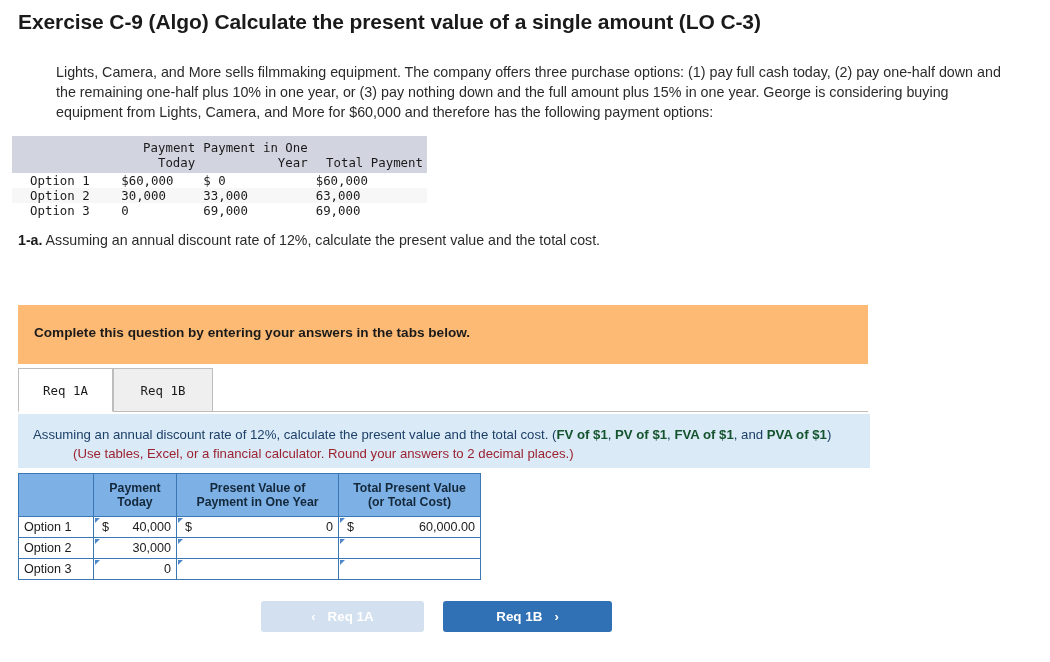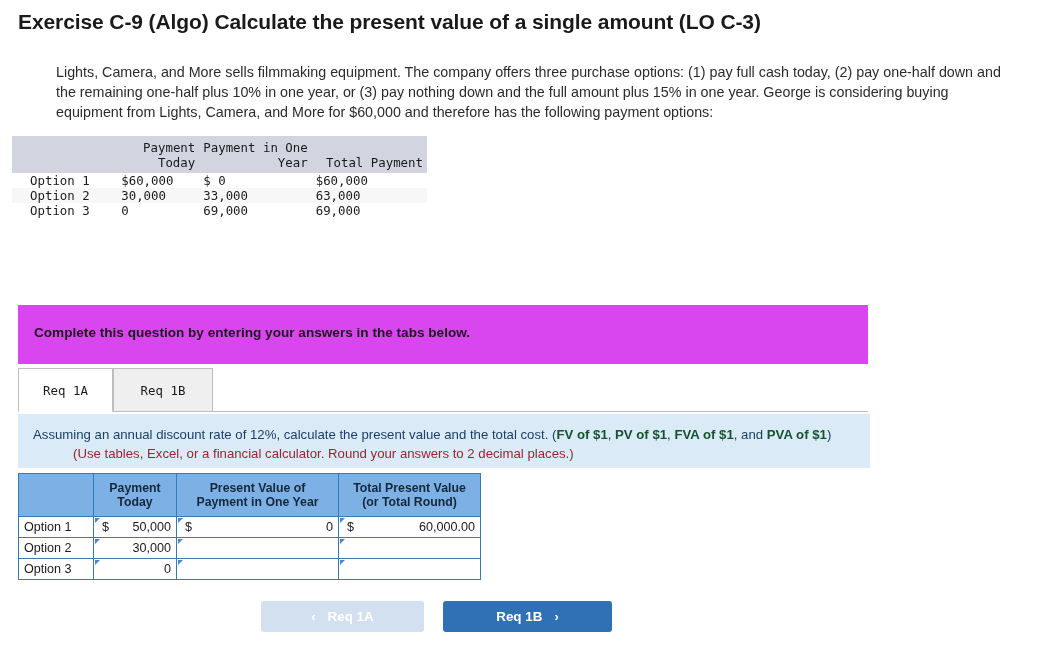--- a/index.html
+++ b/index.html
@@ -91,21 +91,21 @@
   .required .req-head { font-weight: bold; color: #1a1a1a; }
   .required .req-tag { font-weight: bold; color: #1a1a1a; }
 
   
   .gray-banner {
     position: absolute;
     left: 18px;
     top: 305px;
     width: 850px;
     height: 59px;
-    background: #d946ef;
+    background: #fdba74;
     box-sizing: border-box;
   }
   .gray-banner-text {
     position: absolute;
     left: 16px;
     top: 20px;
     font-size: 13.6px;
     font-weight: bold;
     color: #1a1a1a;
   }
@@ -319,20 +319,21 @@
     <tr>
       <td class="rowlabel">Option 3</td>
       <td>0</td>
       <td>69,000</td>
       <td>69,000</td>
     </tr>
   </tbody>
 </table>
 
 <div class="required">
+  <div><span class="req-tag">1-a.</span><span> Assuming an annual discount rate of 12%, calculate the present value and the total cost.</span></div>
 </div>
 
 <div class="gray-banner">
   <div class="gray-banner-text">Complete this question by entering your answers in the tabs below.</div>
 </div>
 
 <div class="tabs">
   <div class="tab active">
     <span>Req 1A</span>
   </div>
@@ -359,32 +360,32 @@
       <th>
         <span>Payment</span><br>
         <span>Today</span>
       </th>
       <th>
         <span>Present Value of</span><br>
         <span>Payment in One Year</span>
       </th>
       <th>
         <span>Total Present Value</span><br>
-        <span>(or Total Round)</span>
+        <span>(or Total Cost)</span>
       </th>
     </tr>
   </thead>
   <tbody>
     <tr>
       <td class="label-cell">Option 1</td>
       <td>
         <span class="corner-flag"></span>
         <div class="cell-input">
           <span class="dollar">$</span>
-          <span class="amount">50,000</span>
+          <span class="amount">40,000</span>
         </div>
       </td>
       <td>
         <span class="corner-flag"></span>
         <div class="cell-input">
           <span class="dollar">$</span>
           <span class="amount">0</span>
         </div>
       </td>
       <td>

